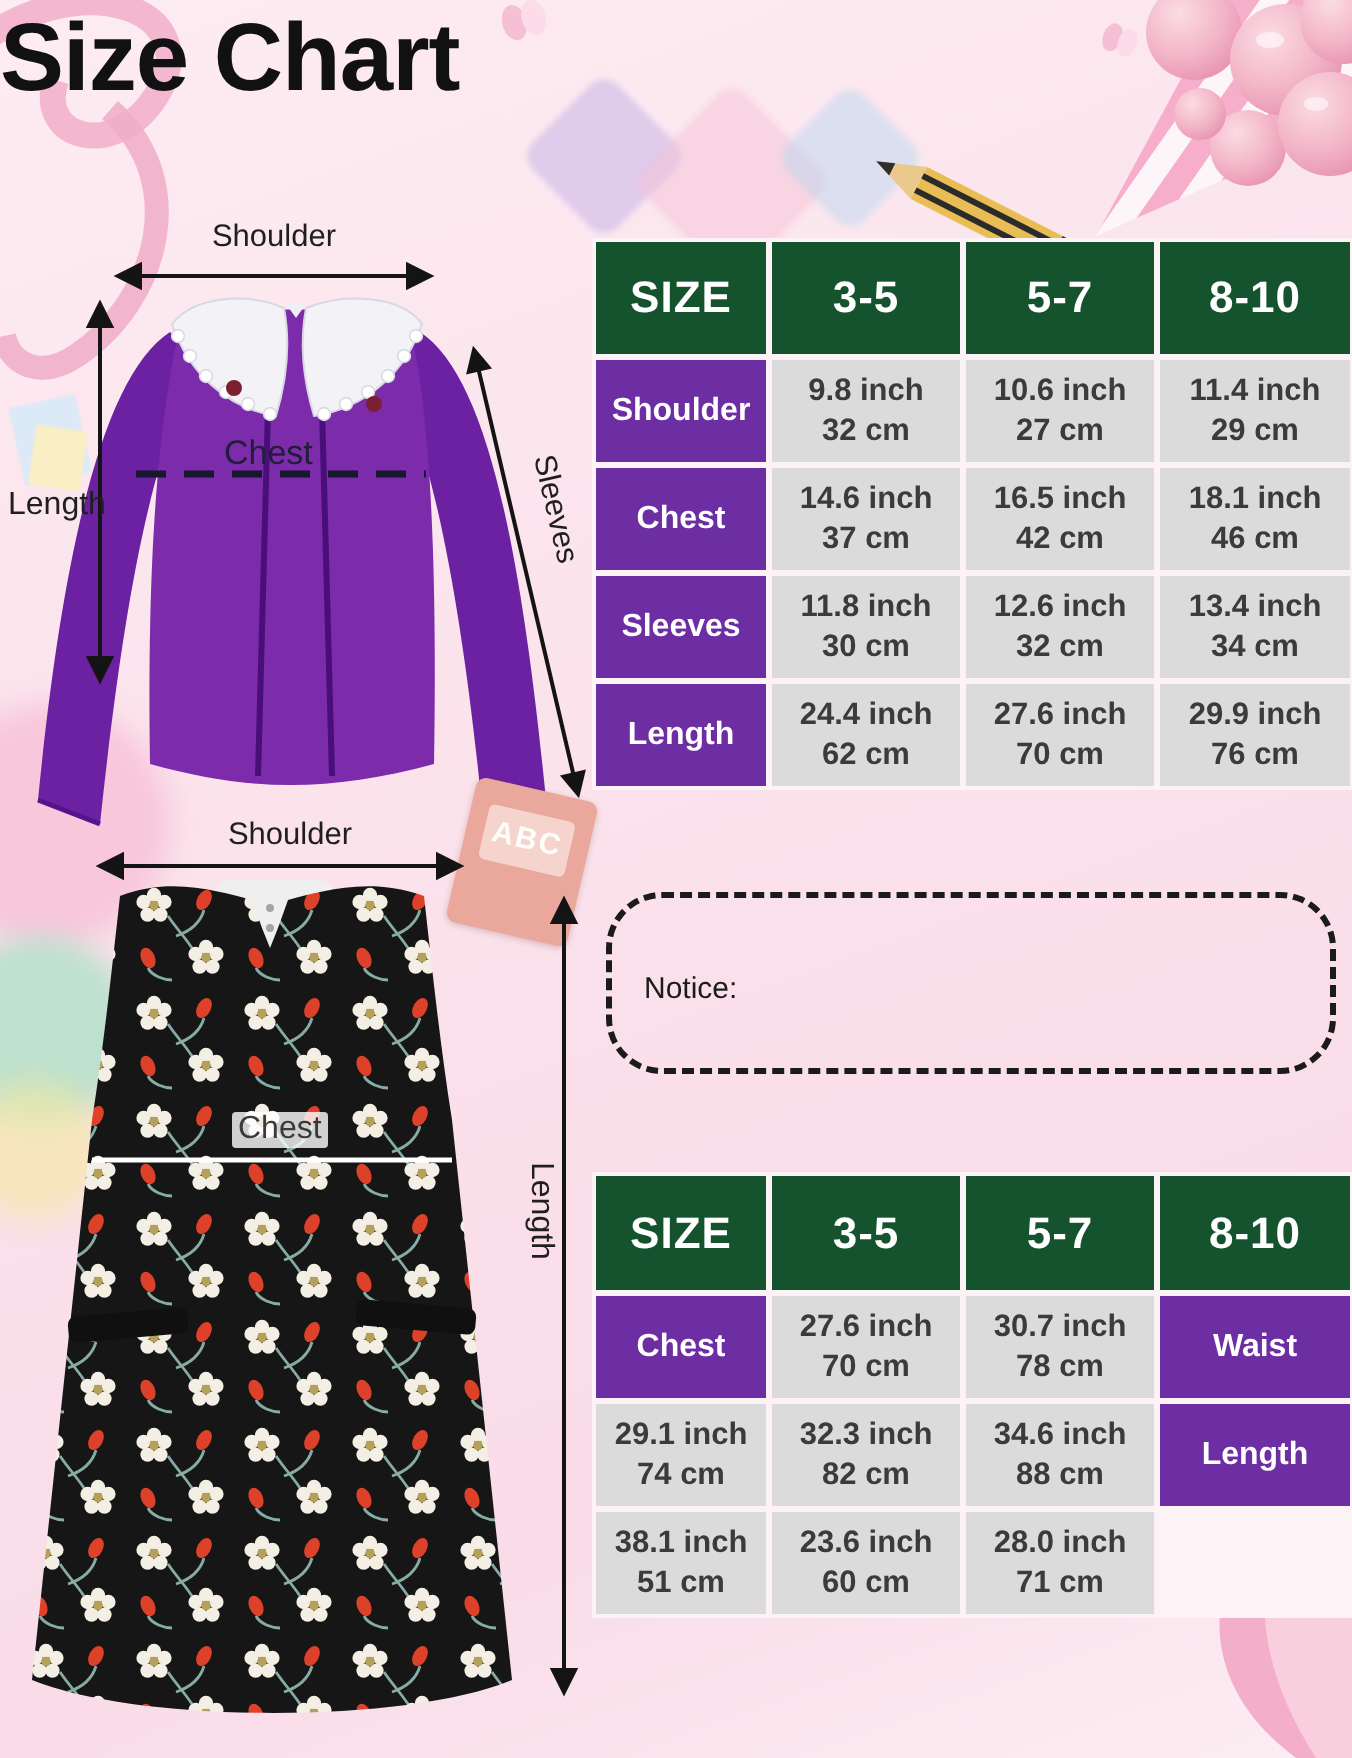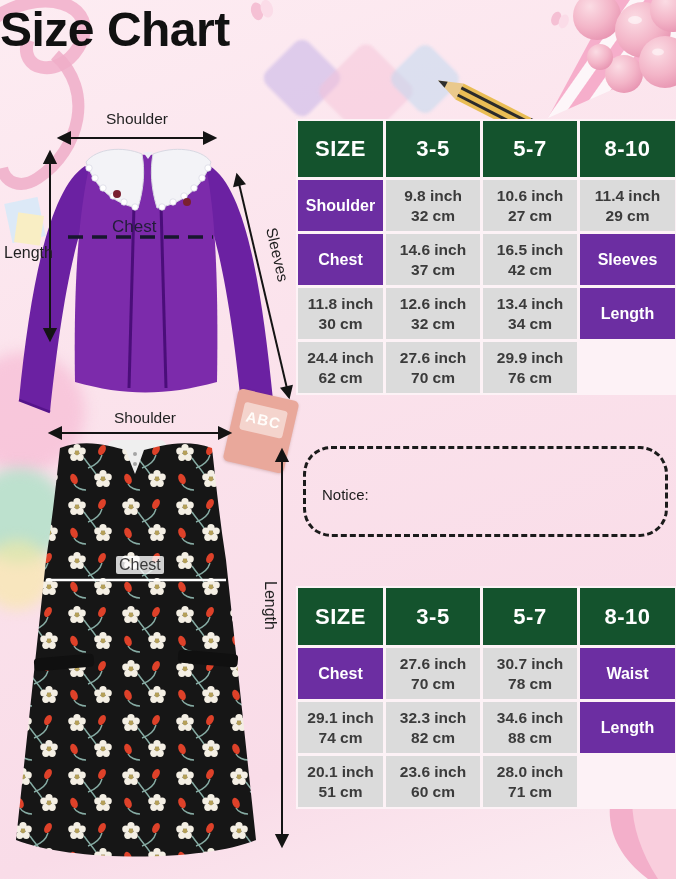--- a/index.html
+++ b/index.html
@@ -212,20 +212,24 @@
       </div>
 
     <div class="cell lbl">Chest</div>
     <div class="cell val">
         <span>14.6 inch</span>
         <span>37 cm</span>
       </div>
     <div class="cell val">
         <span>16.5 inch</span>
         <span>42 cm</span>
+      </div>
+    <div class="cell val">
+        <span>18.1 inch</span>
+        <span>46 cm</span>
       </div>
 
     <div class="cell lbl">Sleeves</div>
     <div class="cell val">
         <span>11.8 inch</span>
         <span>30 cm</span>
       </div>
     <div class="cell val">
         <span>12.6 inch</span>
         <span>32 cm</span>
@@ -333,21 +337,21 @@
         <span>32.3 inch</span>
         <span>82 cm</span>
       </div>
     <div class="cell val">
         <span>34.6 inch</span>
         <span>88 cm</span>
       </div>
 
     <div class="cell lbl">Length</div>
     <div class="cell val">
-        <span>20.1 inch</span>
+        <span>38.1 inch</span>
         <span>51 cm</span>
       </div>
     <div class="cell val">
         <span>23.6 inch</span>
         <span>60 cm</span>
       </div>
     <div class="cell val">
         <span>28.0 inch</span>
         <span>71 cm</span>
       </div>

